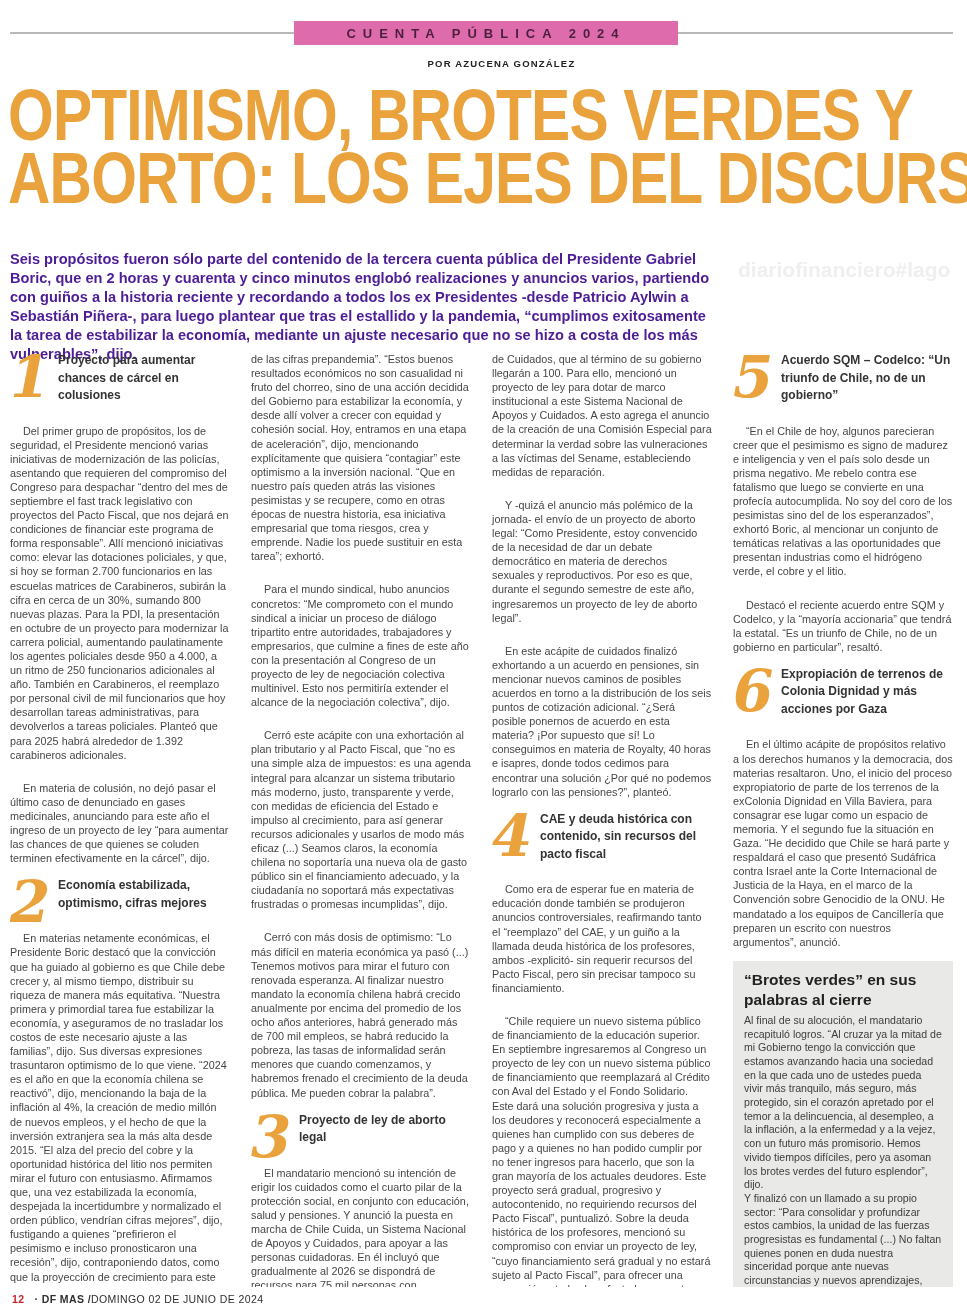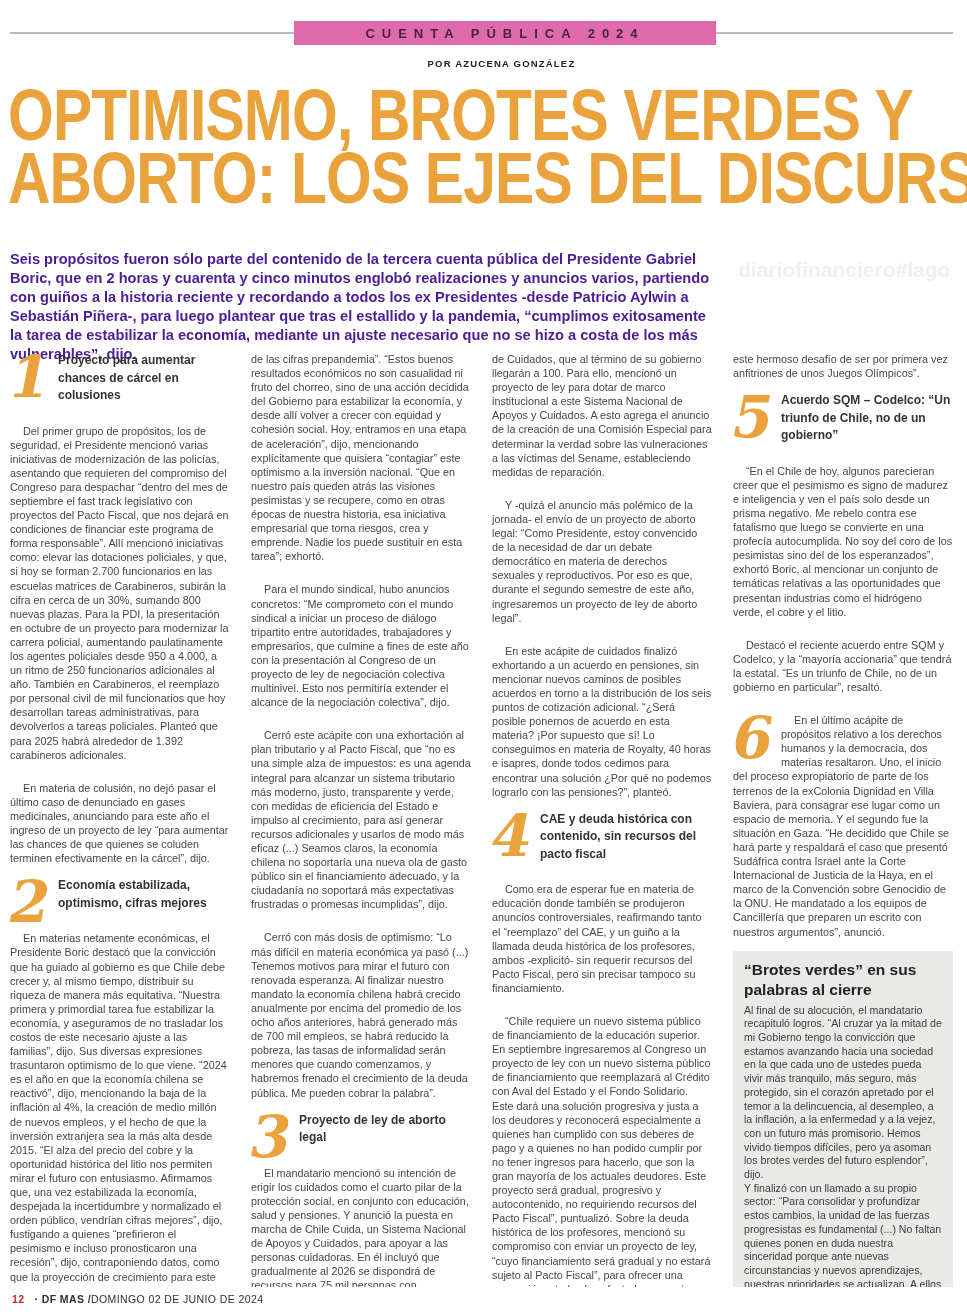--- a/index.html
+++ b/index.html
@@ -4,21 +4,21 @@
 <style>
   * { margin:0; padding:0; box-sizing:border-box; }
   html,body { background:#ffffff; }
   body {
     width:967px; height:1316px; position:relative; overflow:hidden;
     font-family:"Liberation Sans", sans-serif; color:#444;
   }
   
   .top-rule { position:absolute; left:10px; top:32px; width:943px; height:2px; background:#b9b9b9; }
   .banner {
-    position:absolute; left:294px; top:21px; width:422px; height:24px;
+    position:absolute; left:294px; top:21px; width:384px; height:24px;
     display:flex; align-items:center; justify-content:center;
   }
   .banner-label {
     font-size:13px; font-weight:bold; letter-spacing:7px; white-space:nowrap;
   }
   .byline {
     position:absolute; left:0; top:58px; width:100%; text-align:center;
     font-size:9.5px; font-weight:bold; letter-spacing:1.2px; color:#222;padding-left:36px;
   }
   .headline { position:absolute; left:8px; top:84px; line-height:63px; }
@@ -122,29 +122,29 @@
     <div class="sec">
       <span class="num">4</span>
       <h3>CAE y deuda histórica con contenido, sin recursos del pacto fiscal</h3>
       <p class="ind">Como era de esperar fue en materia de educación donde también se produjeron anuncios controversiales, reafirmando tanto el “reemplazo” del CAE, y un guiño a la llamada deuda histórica de los profesores, ambos -explicitó- sin requerir recursos del Pacto Fiscal, pero sin precisar tampoco su financiamiento.</p>
       <p class="ind">“Chile requiere un nuevo sistema público de financiamiento de la educación superior. En septiembre ingresaremos al Congreso un proyecto de ley con un nuevo sistema público de financiamiento que reemplazará al Crédito con Aval del Estado y el Fondo Solidario. Este dará una solución progresiva y justa a los deudores y reconocerá especialmente a quienes han cumplido con sus deberes de pago y a quienes no han podido cumplir por no tener ingresos para hacerlo, que son la gran mayoría de los actuales deudores. Este proyecto será gradual, progresivo y autocontenido, no requiriendo recursos del Pacto Fiscal”, puntualizó. Sobre la deuda histórica de los profesores, mencionó su compromiso con enviar un proyecto de ley, “cuyo financiamiento será gradual y no estará sujeto al Pacto Fiscal”, para ofrecer una reparación a todos los afectados por esta deuda, partiendo por los mayores de 80 años.</p>
       <p class="ind">En este conjunto de propósitos cerró con un anuncio en materia deportiva: iniciar el camino para que Chile sea candidato a sede de los Juegos Olímpicos 2036: “Sabemos que no será fácil (...) Los invito a soñar alto y unirnos en</p>
     </div>
   </div>
 
   <div class="col">
-    <p>este hermoso desafío de ser por primera vez anfitriones de unos Juegos Olímpicos”.</p>
     <div class="sec">
       <span class="num">5</span>
       <h3>Acuerdo SQM – Codelco: “Un triunfo de Chile, no de un gobierno”</h3>
       <p class="ind">“En el Chile de hoy, algunos parecieran creer que el pesimismo es signo de madurez e inteligencia y ven el país solo desde un prisma negativo. Me rebelo contra ese fatalismo que luego se convierte en una profecía autocumplida. No soy del coro de los pesimistas sino del de los esperanzados”, exhortó Boric, al mencionar un conjunto de temáticas relativas a las oportunidades que presentan industrias como el hidrógeno verde, el cobre y el litio.</p>
       <p class="ind">Destacó el reciente acuerdo entre SQM y Codelco, y la “mayoría accionaria” que tendrá la estatal. “Es un triunfo de Chile, no de un gobierno en particular”, resaltó.</p>
     </div>
     <div class="sec">
       <span class="num">6</span>
+      <h3>Expropiación de terrenos de Colonia Dignidad y más acciones por Gaza</h3>
       <p class="ind">En el último acápite de propósitos relativo a los derechos humanos y la democracia, dos materias resaltaron. Uno, el inicio del proceso expropiatorio de parte de los terrenos de la exColonia Dignidad en Villa Baviera, para consagrar ese lugar como un espacio de memoria. Y el segundo fue la situación en Gaza. “He decidido que Chile se hará parte y respaldará el caso que presentó Sudáfrica contra Israel ante la Corte Internacional de Justicia de la Haya, en el marco de la Convención sobre Genocidio de la ONU. He mandatado a los equipos de Cancillería que preparen un escrito con nuestros argumentos”, anunció.</p>
     </div>
     <div class="graybox">
       <h4>“Brotes verdes” en sus palabras al cierre</h4>
       <p>Al final de su alocución, el mandatario recapituló logros. “Al cruzar ya la mitad de mi Gobierno tengo la convicción que estamos avanzando hacia una sociedad en la que cada uno de ustedes pueda vivir más tranquilo, más seguro, más protegido, sin el corazón apretado por el temor a la delincuencia, al desempleo, a la inflación, a la enfermedad y a la vejez, con un futuro más promisorio. Hemos vivido tiempos difíciles, pero ya asoman los brotes verdes del futuro esplendor”, dijo.</p>
       <p>Y finalizó con un llamado a su propio sector: “Para consolidar y profundizar estos cambios, la unidad de las fuerzas progresistas es fundamental (...) No faltan quienes ponen en duda nuestra sinceridad porque ante nuevas circunstancias y nuevos aprendizajes, nuestras prioridades se actualizan. A ellos les digo: gobernar no es seguir mecánicamente un dogma o guión, menos en los tiempos de hoy; gobernar es hacerse cargo de lo imprevisto, de lo extraordinario, sin abandonar jamás los principios que nos trajeron hasta aquí”.</p>
     </div>
   </div>
 </div>
 

